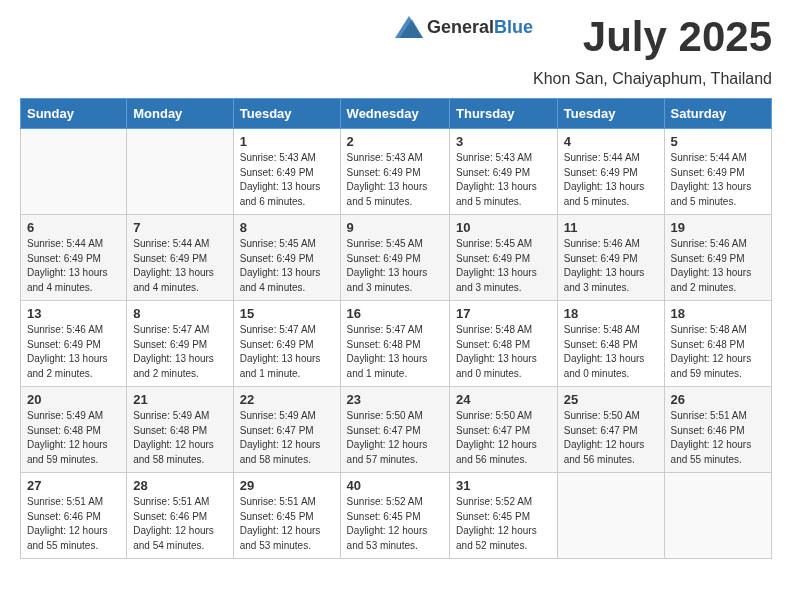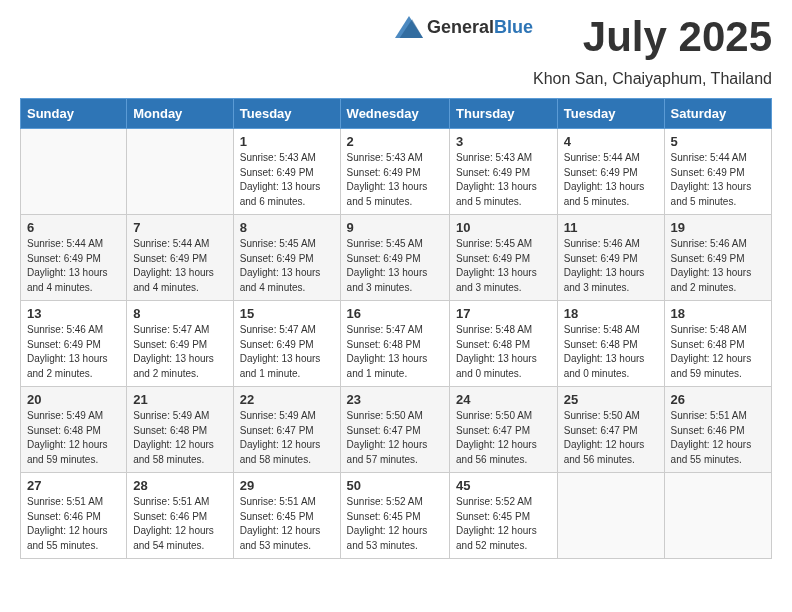--- a/index.html
+++ b/index.html
@@ -295,27 +295,27 @@
 Sunset: 6:46 PM
 Daylight: 12 hours and 54 minutes.</div>
         </td>
         <td>
           <span class="day-number">29</span>
           <div class="day-info" style="white-space: pre-line;">Sunrise: 5:51 AM
 Sunset: 6:45 PM
 Daylight: 12 hours and 53 minutes.</div>
         </td>
         <td>
-          <span class="day-number">50</span>
+          <span class="day-number">40</span>
           <div class="day-info" style="white-space: pre-line;">Sunrise: 5:52 AM
 Sunset: 6:45 PM
 Daylight: 12 hours and 53 minutes.</div>
         </td>
         <td>
-          <span class="day-number">45</span>
+          <span class="day-number">31</span>
           <div class="day-info" style="white-space: pre-line;">Sunrise: 5:52 AM
 Sunset: 6:45 PM
 Daylight: 12 hours and 52 minutes.</div>
         </td>
         <td class="empty-cell"></td>
         <td class="empty-cell"></td>
       </tr>
     </tbody>
 </table>
 

